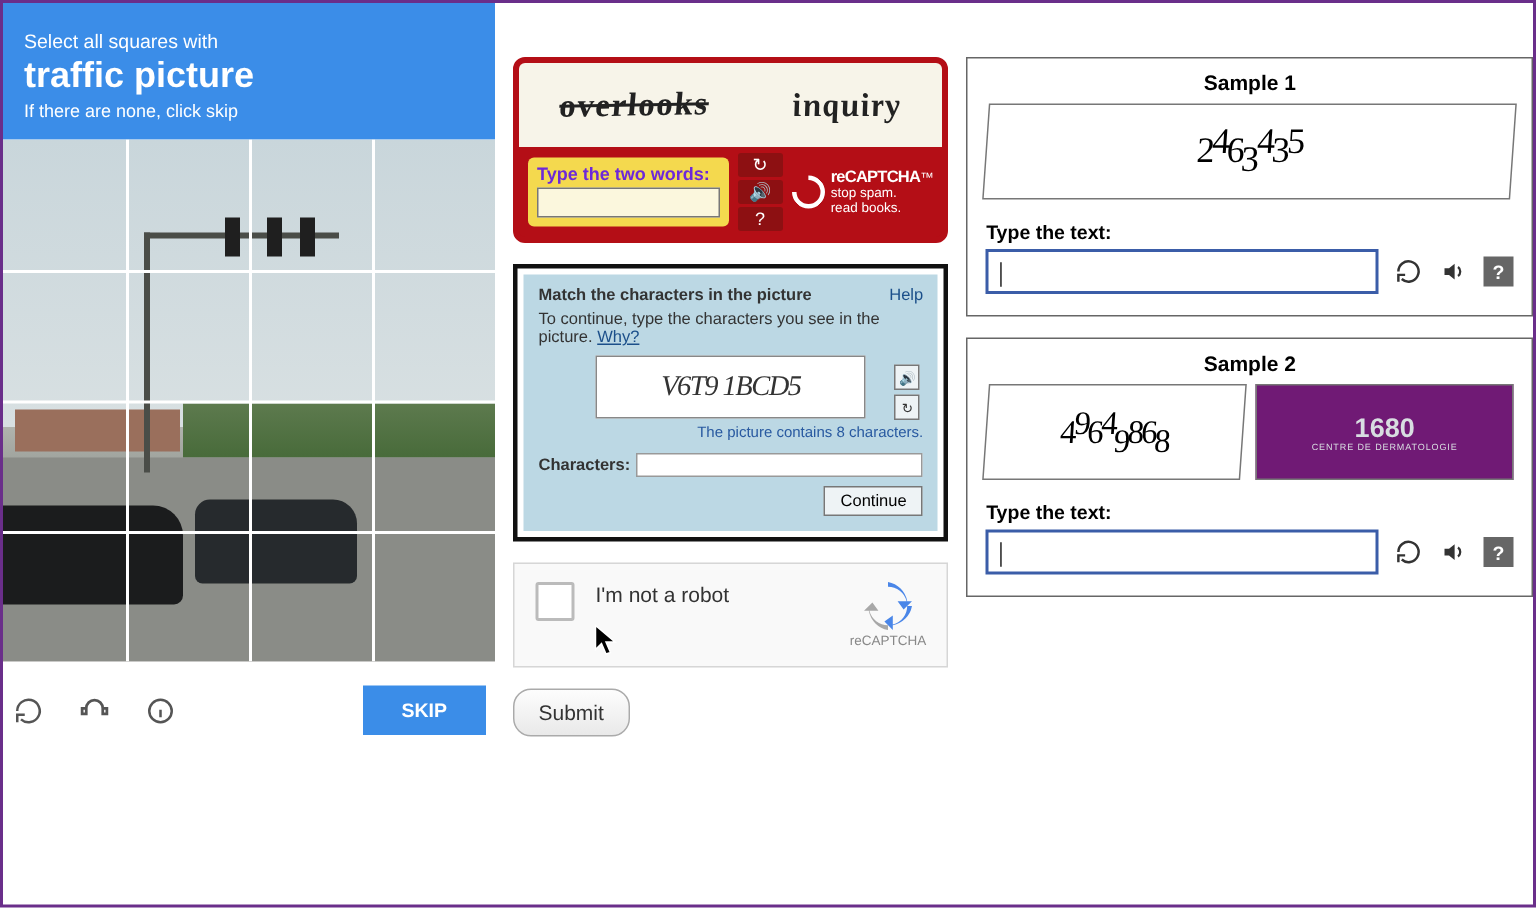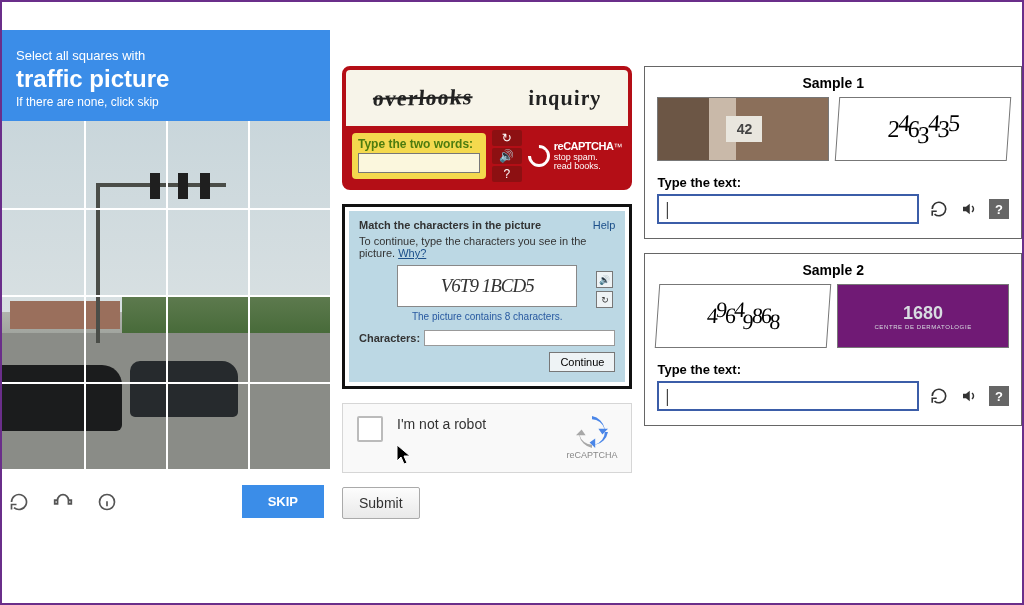--- a/index.html
+++ b/index.html
@@ -1,17 +1,17 @@
 <!DOCTYPE html>
 <html><head>
   <meta charset="utf-8">
   <style>
     * { margin: 0; padding: 0; box-sizing: border-box; }
     body { font-family: Arial, sans-serif; font-size: 13px; background: #fff; border: 2px solid #6a2e8a; width: 1024px; height: 605px; overflow: hidden; position: relative; }
-    .layout { display: flex; gap: 12px; padding: 0 0 15px 0; margin-top: 28px; }
+    .layout { display: flex; gap: 12px; padding: 0 0 15px 0; }
 
     
     .panel-left { width: 328px; }
     .grid-header { background: #3b8de8; color: #fff; padding: 18px 14px 12px 14px; }
     .grid-header .line1 { font-size: 13px; }
     .grid-header .target { font-size: 24px; font-weight: 700; margin: 2px 0; }
     .grid-header .line3 { font-size: 12px; }
     .grid-image { width: 328px; height: 348px; position: relative; overflow: hidden; }
     .sky { position: absolute; inset: 0; background: linear-gradient(#c9d6db 0%, #d8e0e2 55%, #b0b3ad 55%, #8b8f89 70%, #7a7d78 100%); }
     .building { position: absolute; left: 8px; top: 180px; width: 110px; height: 28px; background: #9a6f5c; }
@@ -33,51 +33,51 @@
     .skip-btn { background: #3b8de8; color: #fff; border: none; padding: 9px 26px; font-weight: 700; font-size: 13px; }
 
     
     .panel-mid { width: 300px; display: flex; flex-direction: column; gap: 14px; padding-top: 36px; }
     .rc-v1 { border: 4px solid #b40e16; border-radius: 8px; background: #b40e16; overflow: hidden; }
     .rc-v1-top { background: #f7f4e9; height: 56px; display: flex; align-items: center; justify-content: space-around; font-family: 'Comic Sans MS', cursive; font-size: 22px; font-weight: 700; letter-spacing: 1px; color: #222; }
     .rc-v1-top span:first-child { transform: skewX(-6deg) rotate(-1deg); text-decoration: line-through; }
     .rc-v1-top span:last-child { font-style: italic; transform: skewX(8deg); }
     .rc-v1-bot { display: flex; align-items: center; gap: 6px; padding: 4px 6px; }
     .rc-v1-left { flex: 1; background: #f4d94e; border-radius: 4px; padding: 4px 6px 6px 6px; }
-    .rc-v1-left .lbl { font-size: 12px; font-weight: 700; color: #4d7c0f; margin-bottom: 2px; }
+    .rc-v1-left .lbl { font-size: 12px; font-weight: 700; color: #6d28d9; margin-bottom: 2px; }
     .rc-v1-left input { width: 100%; border: 1px solid #777; height: 20px; background: #fbf7dd; padding: 0 4px; font-size: 12px; }
     .rc-v1-icons { width: 30px; display: flex; flex-direction: column; gap: 2px; }
     .rc-v1-icons div { background: #8d1012; color: #fff; font-size: 12px; height: 16px; display: flex; align-items: center; justify-content: center; border-radius: 2px; }
     .rc-v1-brand { display: flex; align-items: center; gap: 4px; color: #fff; font-size: 9px; line-height: 1.1; }
     .rc-v1-brand .logo { width: 22px; height: 22px; border: 3px solid #fff; border-left-color: transparent; border-radius: 50%; transform: rotate(45deg); position: relative; }
     .rc-v1-brand .txt strong { font-size: 11px; letter-spacing: -0.5px; }
 
     .mc-box { border: 3px solid #111; padding: 4px; }
     .mc-inner { background: #bcd8e4; padding: 8px 10px 10px 10px; font-size: 11px; color: #333; position: relative; }
     .mc-title { font-weight: 700; margin-bottom: 4px; }
     .mc-help { position: absolute; right: 10px; top: 8px; color: #1b4f8a; font-size: 11px; }
     .mc-sub { margin-bottom: 6px; }
     .mc-why { color: #1b4f8a; text-decoration: underline; }
     .mc-img { background: #fff; border: 1px solid #888; height: 42px; margin: 0 auto 4px auto; width: 180px; display: flex; align-items: center; justify-content: center; position: relative; font-family: 'Comic Sans MS', cursive; font-style: italic; font-size: 19px; letter-spacing: -1px; }
     .mc-side { position: absolute; right: 12px; top: 60px; display: flex; flex-direction: column; gap: 3px; }
     .mc-side div { width: 17px; height: 17px; border: 1px solid #777; background: #eef3f5; font-size: 9px; display: flex; align-items: center; justify-content: center; }
-    .mc-note { text-align: center; font-size: 10px; color: #2859a0; margin-bottom: 8px; }
+    .mc-note { text-align: right; font-size: 10px; color: #2859a0; margin-bottom: 8px; }
     .mc-row { display: flex; align-items: center; gap: 4px; margin-bottom: 6px; }
     .mc-row label { font-weight: 700; font-size: 11px; }
     .mc-row input { flex: 1; height: 16px; border: 1px solid #999; background: #fff; }
     .mc-continue { text-align: right; }
     .mc-continue button { background: #eef3f5; border: 1px solid #777; padding: 3px 10px; font-size: 11px; }
 
     .rc-v2 { border: 1px solid #d6d6d6; background: #f9f9f9; display: flex; align-items: flex-start; padding: 12px 14px; gap: 14px; position: relative; }
     .rc-v2 .chk { width: 26px; height: 26px; border: 2px solid #bbb; background: #fff; border-radius: 2px; }
     .rc-v2 .lbl { font-size: 14px; color: #333; }
     .rc-v2 .brand { margin-left: auto; text-align: center; color: #888; font-size: 9px; }
     .rc-v2 .brand .logo2 { width: 32px; height: 32px; margin: 0 auto 2px auto; }
     .cursor { position: absolute; left: 53px; top: 40px; pointer-events: none; }
-    .submit-btn { align-self: flex-start; background: linear-gradient(#fdfdfd,#e9e9e9); border: 1px solid #aaa; padding: 7px 16px; font-size: 14px; color: #333; border-radius: 2px; }
+    .submit-btn { align-self: flex-start; background: linear-gradient(#fdfdfd,#e9e9e9); border: 1px solid #aaa; padding: 7px 16px; font-size: 14px; color: #333; border-radius: 12px; }
 
     
     .panel-right { width: 390px; padding-top: 36px; display: flex; flex-direction: column; gap: 14px; }
     .sample { border: 1px solid #666; padding: 8px 12px 14px 12px; }
     .sample-title { text-align: center; font-weight: 700; font-size: 14px; margin-bottom: 6px; }
     .sample-imgs { display: flex; gap: 8px; height: 64px; margin-bottom: 14px; align-items: stretch; }
     .s-img { flex: 1; border: 1px solid #777; background: #ddd; display: flex; align-items: center; justify-content: center; font-family: 'Comic Sans MS', cursive; font-size: 24px; }
     .photo42 { background: linear-gradient(90deg,#6c5645 0 30%,#c9b9a9 30% 46%,#8b6f5a 46% 100%); position: relative; }
     .photo42 .plate { position: absolute; left: 68px; top: 18px; width: 36px; height: 26px; background: #e9e6de; display: flex; align-items: center; justify-content: center; color: #444; font-family: Arial; font-size: 14px; font-weight: 700; }
     .digits { background: #fff; letter-spacing: -2px; transform: skewX(-4deg); }
@@ -209,23 +209,20 @@
         </svg>
     </div>
 
     <button class="submit-btn">Submit</button>
   </div>
 
   <div class="panel-right">
     <div class="sample">
       <div class="sample-title">Sample 1</div>
       <div class="sample-imgs">
-        <div class="s-img photo42">
-            <div class="plate">42</div>
-          </div>
         <div class="s-img digits">
             <span>2<span class="sup">4</span>6<span class="sub">3</span><span class="sup">4</span>3<span class="sup">5</span></span>
           </div>
       </div>
       <div class="sample-label">Type the text:</div>
       <div class="sample-row">
         <input value="|" style="">
         <div class="sic">
             <svg viewBox="0 0 24 24" width="18" height="18" fill="none" stroke="currentColor" stroke-width="2.2">
               <path d="M3 12a9 9 0 1 1 3 6.7M3 21v-6h6"></path>

